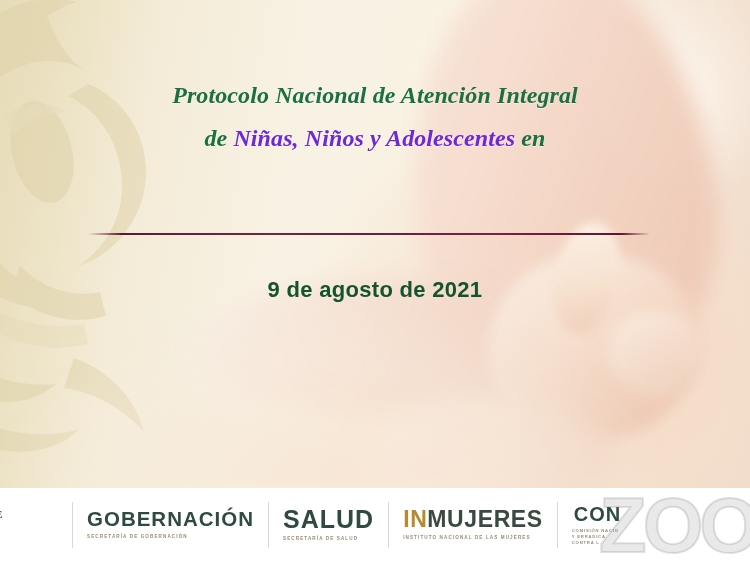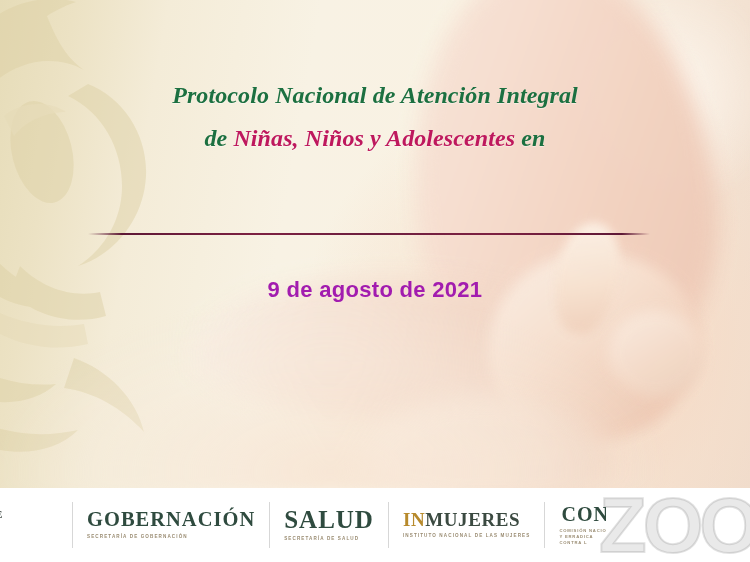--- a/index.html
+++ b/index.html
@@ -86,50 +86,50 @@
     position:absolute;left:0;top:74px;width:750px;
     text-align:center;
     font-family:"Liberation Serif", serif;
     font-style:italic;font-weight:700;
     font-size:24px;line-height:43px;
     color:#1c7040;
     letter-spacing:.1px;
     text-shadow:0 1px 1px rgba(255,255,255,.5);
   }
   .title .ln{display:block;white-space:nowrap;}
-  .title .hl{color:#be185d;}
+  .title .hl{color:#6d28d9;}
 
   .divider{
     position:absolute;left:88px;top:233px;width:562px;height:2px;
     background:linear-gradient(90deg,rgba(109,31,63,0) 0%,#5e1836 6%,#7d2142 30%,#6d1f3f 50%,#7d2142 72%,#5e1836 95%,rgba(109,31,63,0) 100%);
     border-radius:2px;
   }
 
   .date{
     position:absolute;left:0;top:277px;width:750px;text-align:center;
     font-family:"Liberation Sans", sans-serif;
     font-weight:700;font-size:22px;letter-spacing:.3px;
-    color:#a21caf;
+    color:#14532d;
   }
 
   
   .footer{
     position:absolute;left:0;bottom:0;width:750px;height:74px;
     background:#ffffff;
     display:flex;align-items:center;
   }
   .logo{
     position:relative;
     display:flex;flex-direction:column;justify-content:center;
     padding:0 14px;height:46px;
     box-sizing:border-box;
   }
   .logo + .logo{border-left:1px solid #d7d7d7;}
   .logo-main{
-    font-family:Liberation Serif, serif;
+    font-family:Liberation Sans, sans-serif;
     font-weight:700;color:#2f4b3f;
     letter-spacing:1px;line-height:1;
     white-space:nowrap;
   }
   .logo-sub{
     font-family:"Liberation Sans", sans-serif;
     color:#9a8c72;font-weight:700;
     font-size:4.6px;letter-spacing:1.1px;line-height:1.5;
     margin-top:4px;white-space:nowrap;
     text-transform:uppercase;
@@ -139,21 +139,21 @@
   .lg-mex{padding-left:0;overflow:hidden;width:58px;}
   .lg-mex .m1{font-family:"Liberation Serif",serif;font-weight:700;color:#37413c;
     font-size:11px;letter-spacing:.6px;line-height:1.05;margin-left:-26px;}
   .lg-mex .m2{font-family:"Liberation Serif",serif;font-weight:700;color:#27302b;
     font-size:19px;letter-spacing:.6px;line-height:1.05;margin-left:-30px;}
 
   .lg-gob{margin-left:14px;}
   .lg-gob .logo-main{font-size:20.5px;}
   .lg-sal .logo-main{font-size:25px;}
   .lg-snd .logo-main{font-size:20px;}
-  .lg-inm .logo-main{font-size:19px;letter-spacing:.6px;}
+  .lg-inm .logo-main{font-size:23px;letter-spacing:.6px;}
   .lg-inm .pre{color:#b78a2c;}
   .lg-inm .post{color:#3b4a41;}
   .lg-con{overflow:hidden;width:62px;padding-right:0;}
   .lg-con .logo-main{font-size:20px;margin-left:2px;}
   .lg-con .logo-sub{font-size:4.2px;letter-spacing:.8px;}
 
   
   .zoom-wm{
     position:absolute;right:-6px;bottom:4px;
     font-family:"Liberation Sans", sans-serif;

